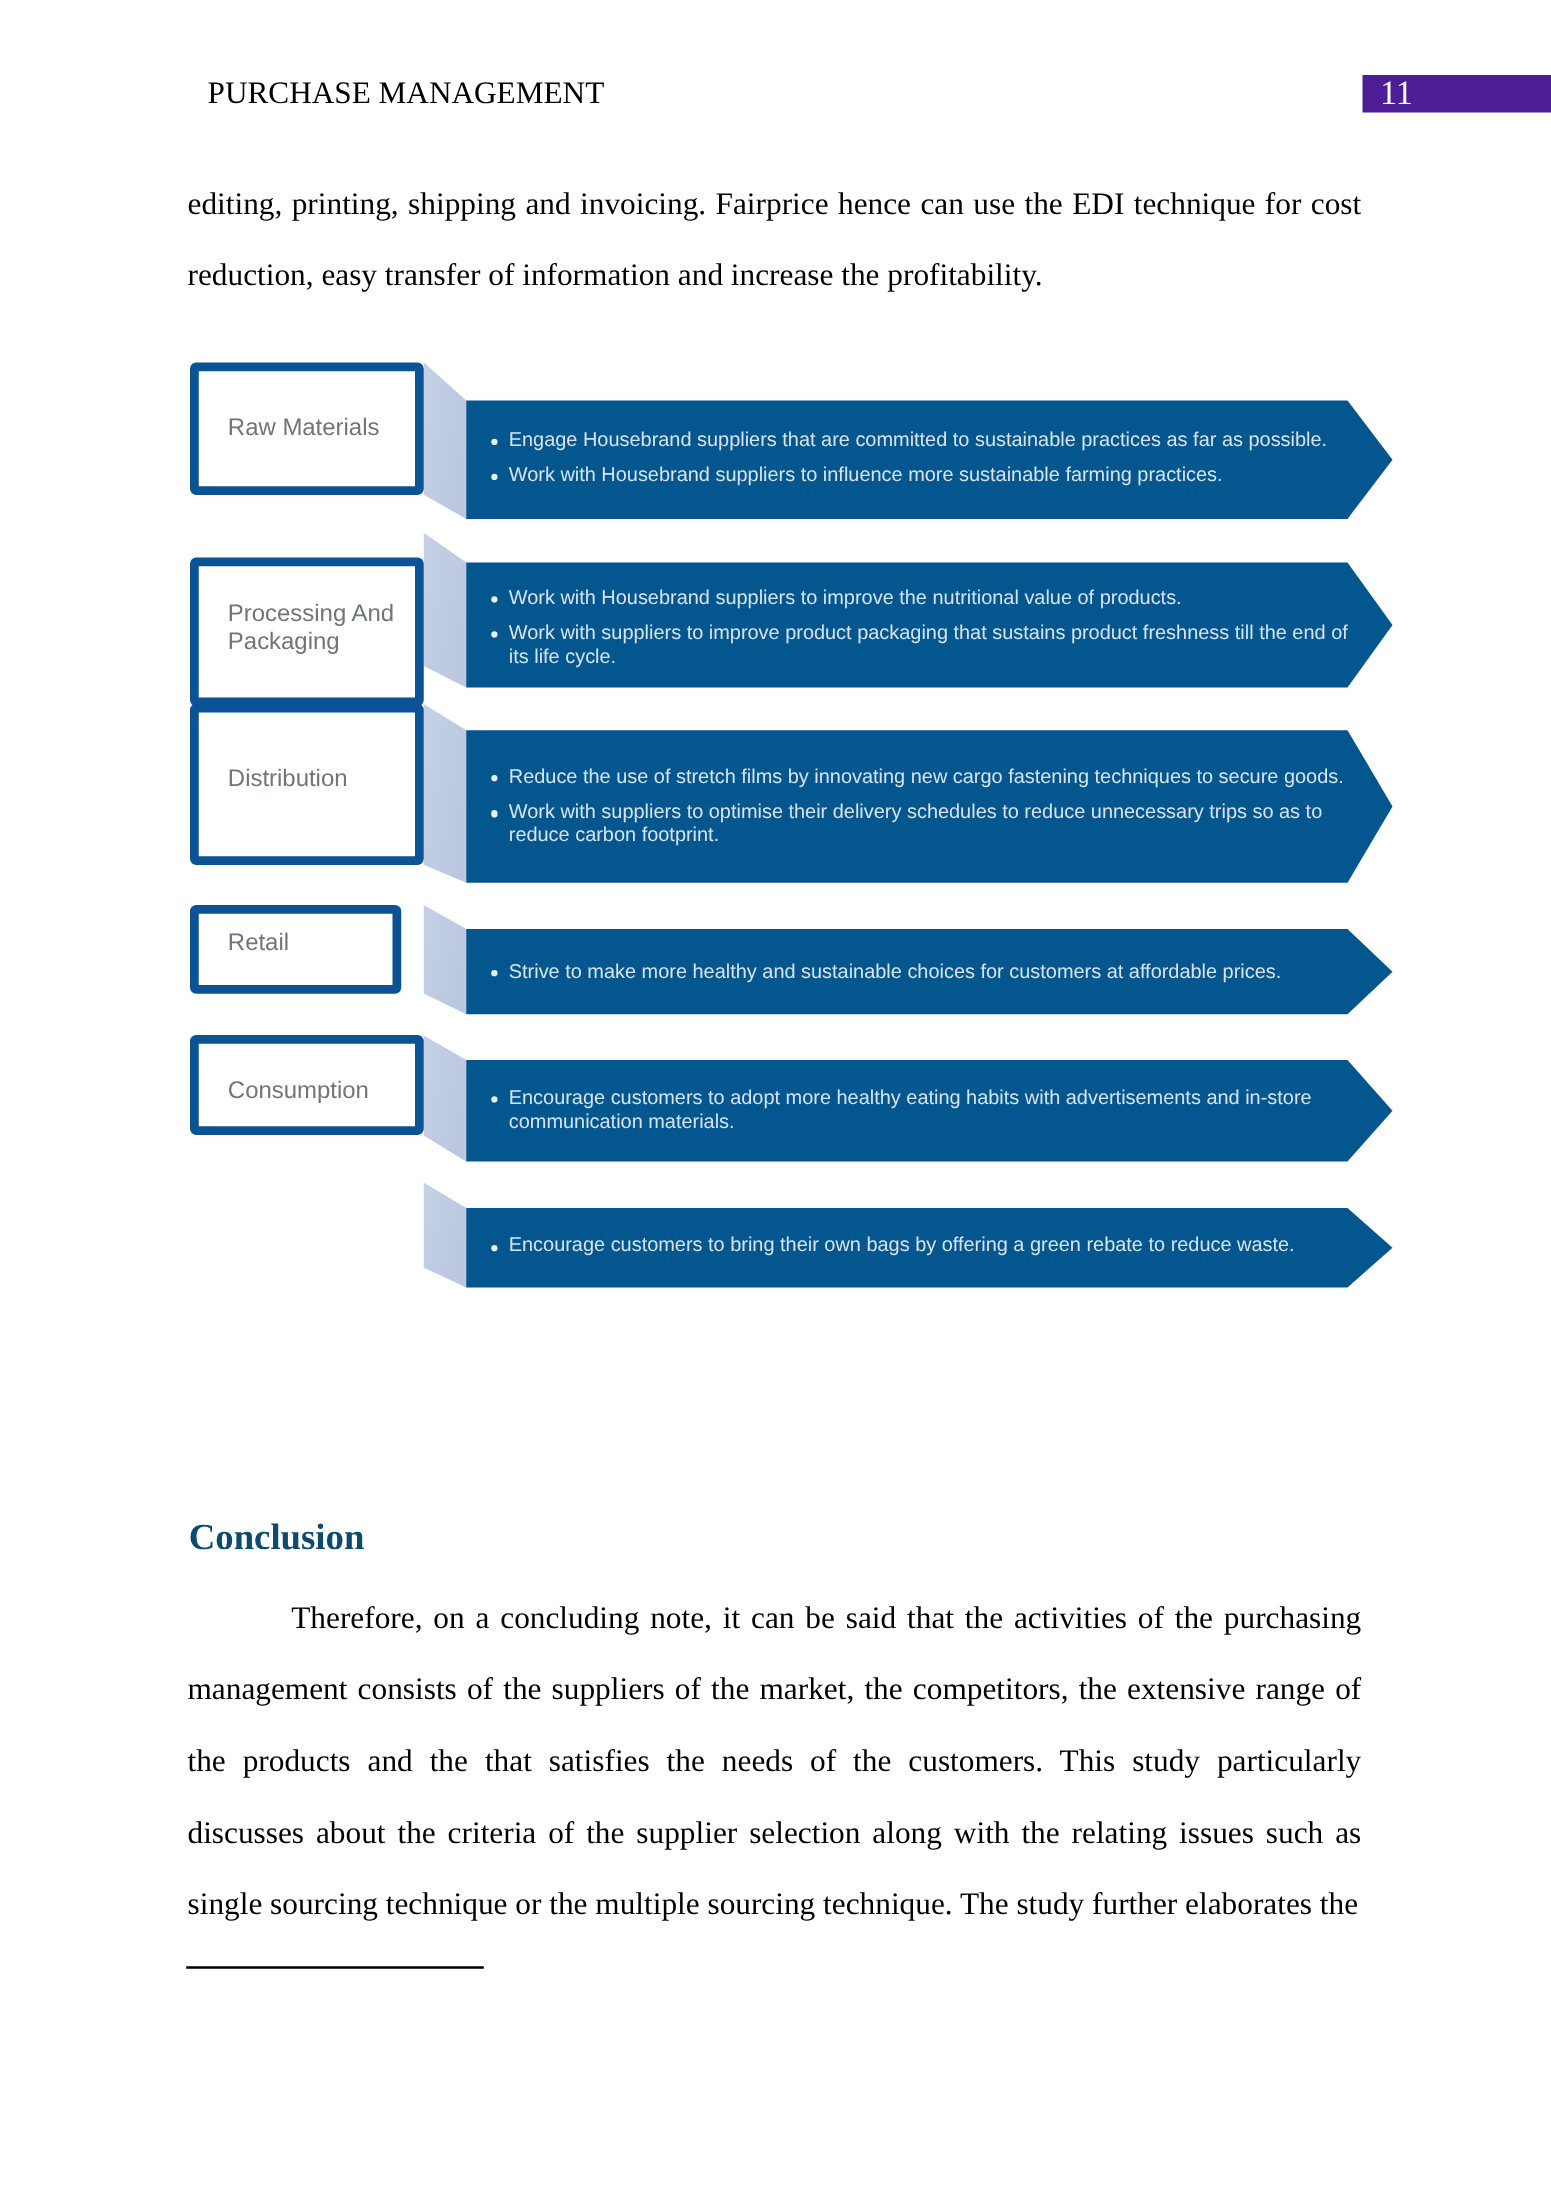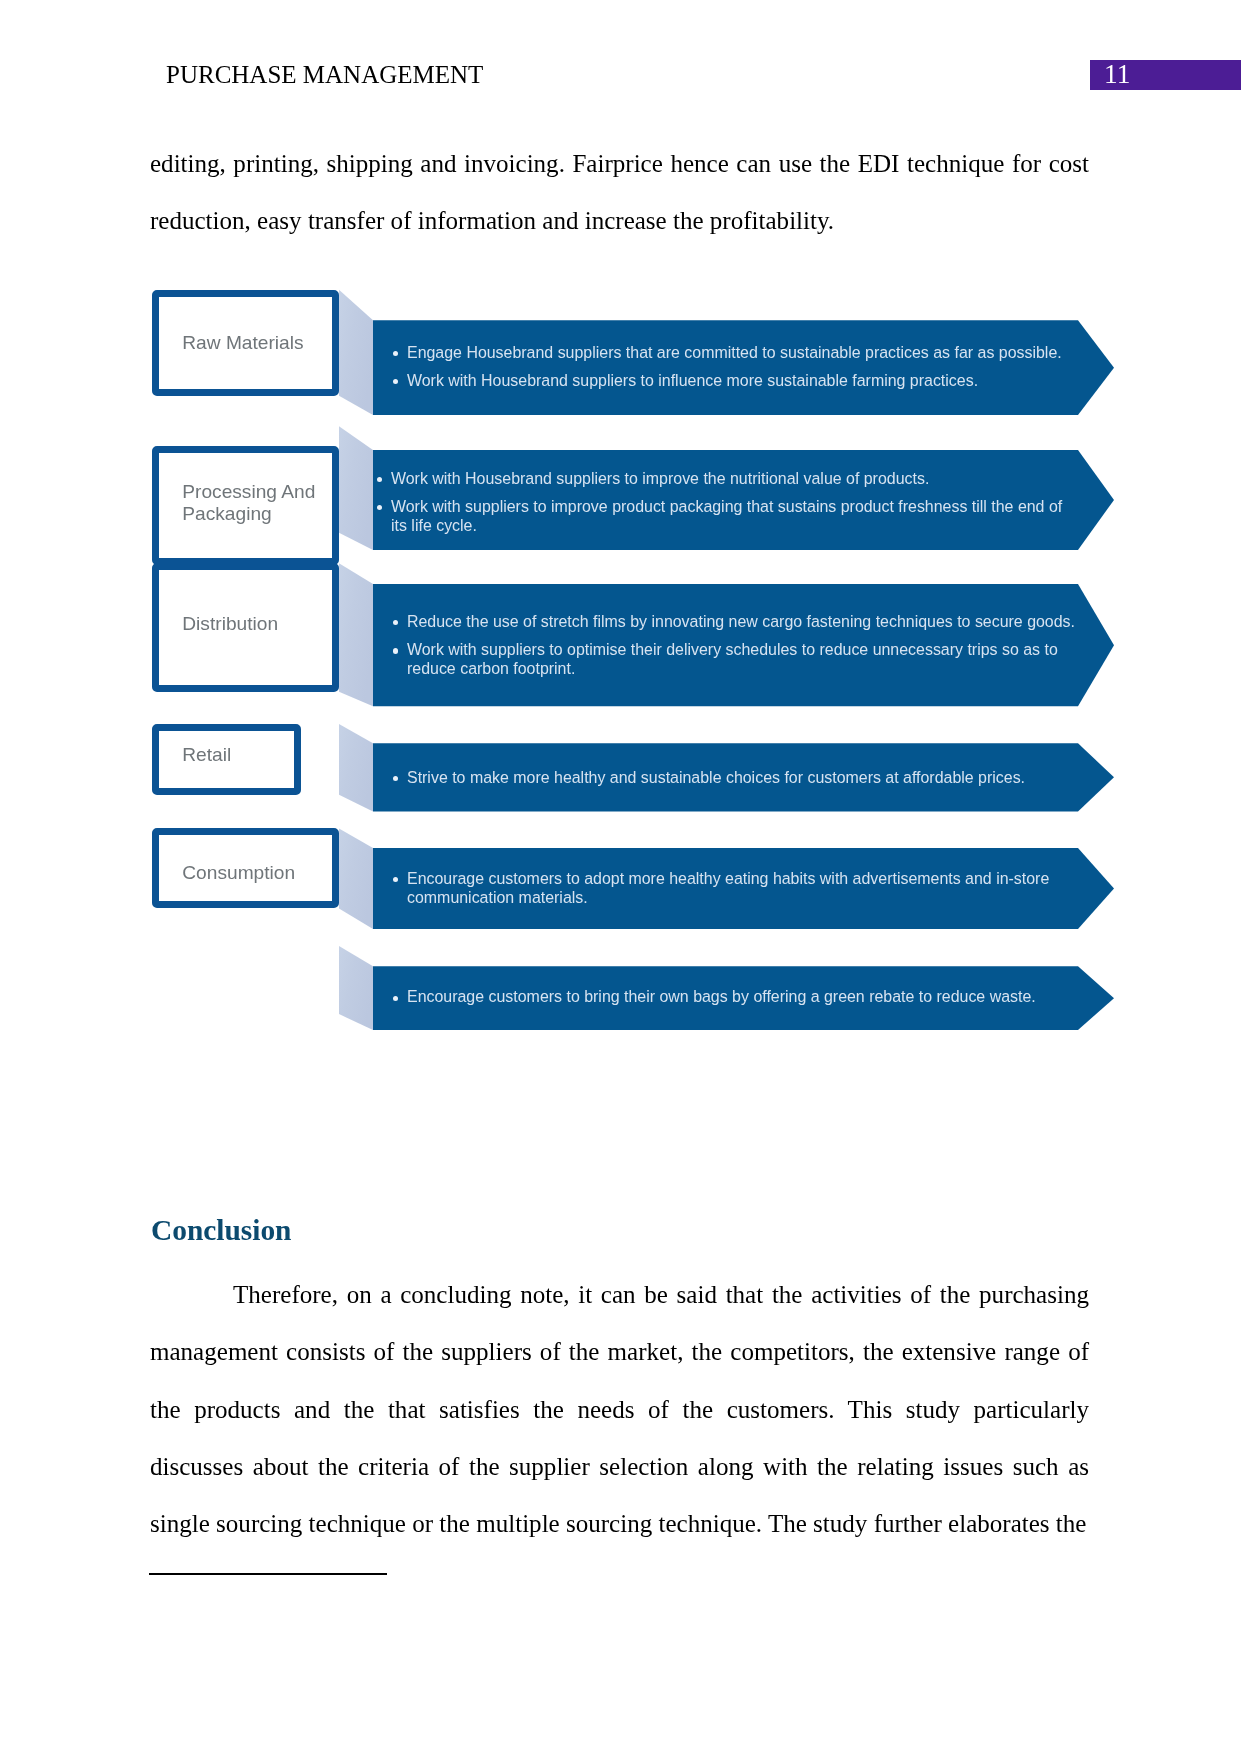--- a/index.html
+++ b/index.html
@@ -81,34 +81,34 @@
     </div>
     <div class="bullets" style="left: 407px; width: 672px; color: rgb(215, 227, 241); top: 342.7px;">
       <div class="bl">Engage Housebrand suppliers that are committed to sustainable practices as far as possible.</div>
       <div class="bl">Work with Housebrand suppliers to influence more sustainable farming practices.</div>
     </div>
 
     <div class="lbl-box" style="left: 151.5px; top: 446px; width: 187.5px; height: 119px; border-color: rgb(11, 83, 148);">
       <div class="txt" style="color: rgb(111, 117, 121); top: 27.7px;">Processing And
 Packaging</div>
     </div>
-    <div class="bullets" style="left: 391px; width: 674px; color: rgb(215, 227, 241); top: 468.5px;">
+    <div class="bullets" style="left: 407px; width: 674px; color: rgb(215, 227, 241); top: 468.5px;">
       <div class="bl">Work with Housebrand suppliers to improve the nutritional value of products.</div>
       <div class="bl">Work with suppliers to improve product packaging that sustains product freshness till the end of its life cycle.</div>
     </div>
 
     <div class="lbl-box" style="left: 151.5px; top: 563.2px; width: 187.5px; height: 128.5px; border-color: rgb(11, 83, 148);">
       <div class="txt" style="color: rgb(111, 117, 121); top: 42.6px;">Distribution</div>
     </div>
     <div class="bullets" style="left: 407px; width: 668px; color: rgb(215, 227, 241); top: 611.8px;">
       <div class="bl">Reduce the use of stretch films by innovating new cargo fastening techniques to secure goods.</div>
       <div class="bl">Work with suppliers to optimise their delivery schedules to reduce unnecessary trips so as to reduce carbon footprint.</div>
     </div>
 
-    <div class="lbl-box" style="left: 151.5px; top: 723.9px; width: 149px; height: 70.8px; border-color: rgb(11, 83, 148);">
+    <div class="lbl-box" style="left: 151.5px; top: 723.9px; width: 169px; height: 70.8px; border-color: rgb(11, 83, 148);">
       <div class="txt" style="color: rgb(111, 117, 121); top: 13.5px;">Retail</div>
     </div>
     <div class="bullets" style="left: 407px; width: 660px; color: rgb(215, 227, 241); top: 767.7px;">
       <div class="bl">Strive to make more healthy and sustainable choices for customers at affordable prices.</div>
     </div>
 
     <div class="lbl-box" style="left: 151.5px; top: 828.4px; width: 187.5px; height: 80px; border-color: rgb(11, 83, 148);">
       <div class="txt" style="color: rgb(111, 117, 121); top: 26.4px;">Consumption</div>
     </div>
     <div class="bullets" style="left: 407px; width: 660px; color: rgb(215, 227, 241); top: 868.8px;">

